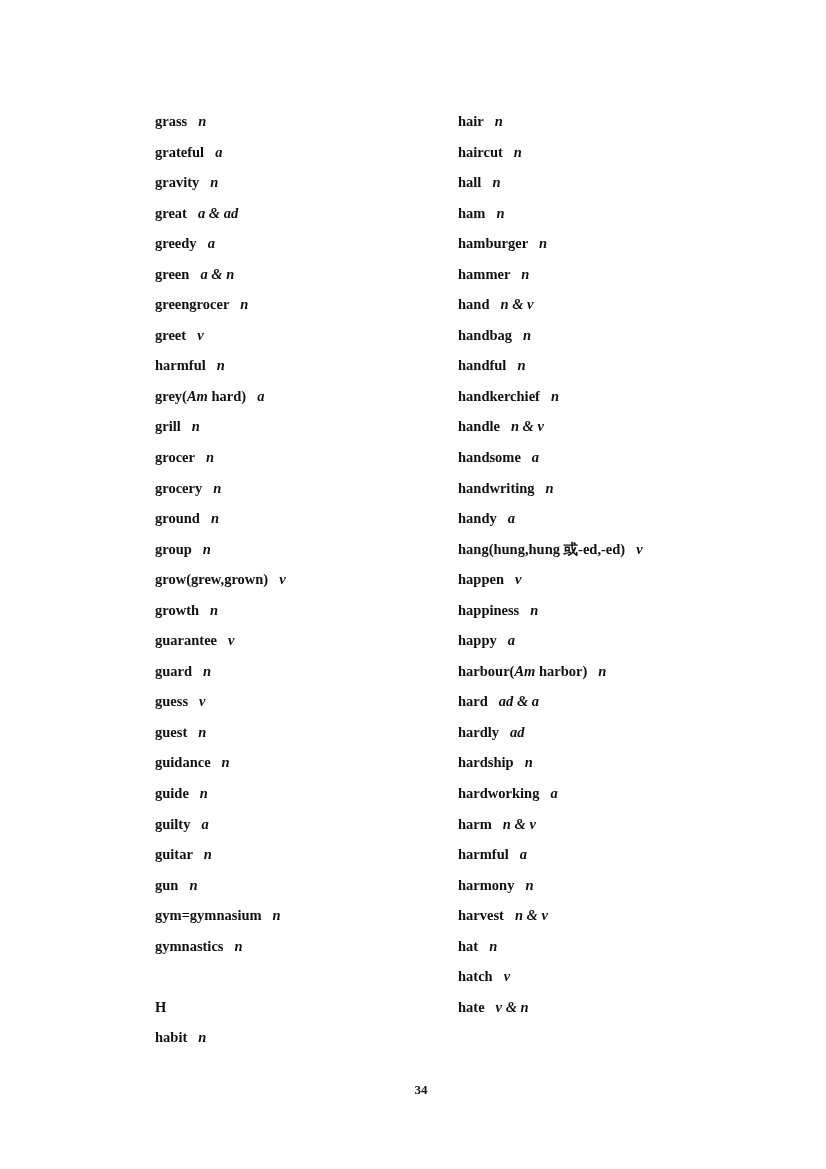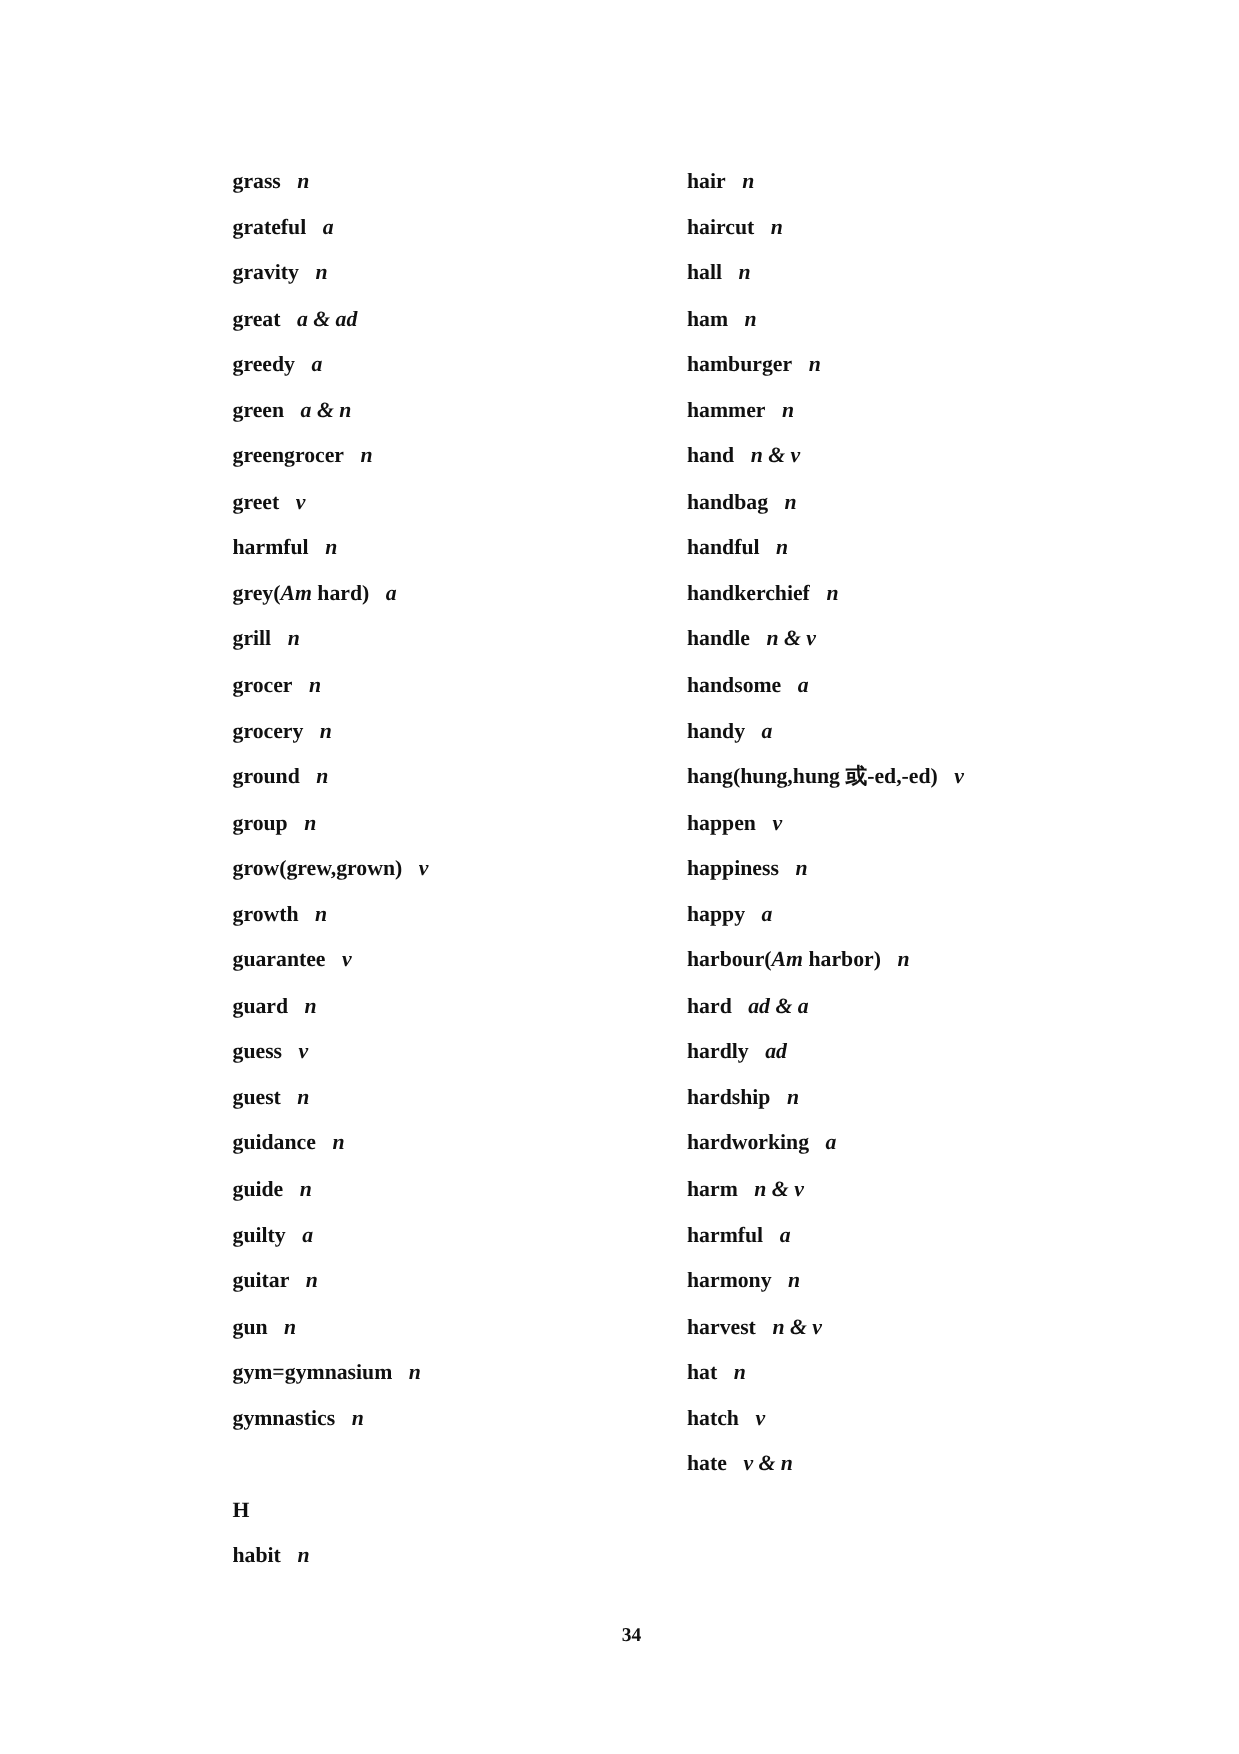--- a/index.html
+++ b/index.html
@@ -94,20 +94,21 @@
       <div class="entry"><span class="word">hall</span><span class="pos">n</span></div>
       <div class="entry"><span class="word">ham</span><span class="pos">n</span></div>
       <div class="entry"><span class="word">hamburger</span><span class="pos">n</span></div>
       <div class="entry"><span class="word">hammer</span><span class="pos">n</span></div>
       <div class="entry"><span class="word">hand</span><span class="pos">n &amp; v</span></div>
       <div class="entry"><span class="word">handbag</span><span class="pos">n</span></div>
       <div class="entry"><span class="word">handful</span><span class="pos">n</span></div>
       <div class="entry"><span class="word">handkerchief</span><span class="pos">n</span></div>
       <div class="entry"><span class="word">handle</span><span class="pos">n &amp; v</span></div>
       <div class="entry"><span class="word">handsome</span><span class="pos">a</span></div>
+      <div class="entry"><span class="word">handwriting</span><span class="pos">n</span></div>
       <div class="entry"><span class="word">handy</span><span class="pos">a</span></div>
       <div class="entry"><span class="word">hang(hung,hung 或-ed,-ed)</span><span class="pos">v</span></div>
       <div class="entry"><span class="word">happen</span><span class="pos">v</span></div>
       <div class="entry"><span class="word">happiness</span><span class="pos">n</span></div>
       <div class="entry"><span class="word">happy</span><span class="pos">a</span></div>
       <div class="entry"><span class="word"><span>harbour(</span><i>Am</i><span> harbor)</span></span><span class="pos">n</span></div>
       <div class="entry"><span class="word">hard</span><span class="pos">ad &amp; a</span></div>
       <div class="entry"><span class="word">hardly</span><span class="pos">ad</span></div>
       <div class="entry"><span class="word">hardship</span><span class="pos">n</span></div>
       <div class="entry"><span class="word">hardworking</span><span class="pos">a</span></div>

